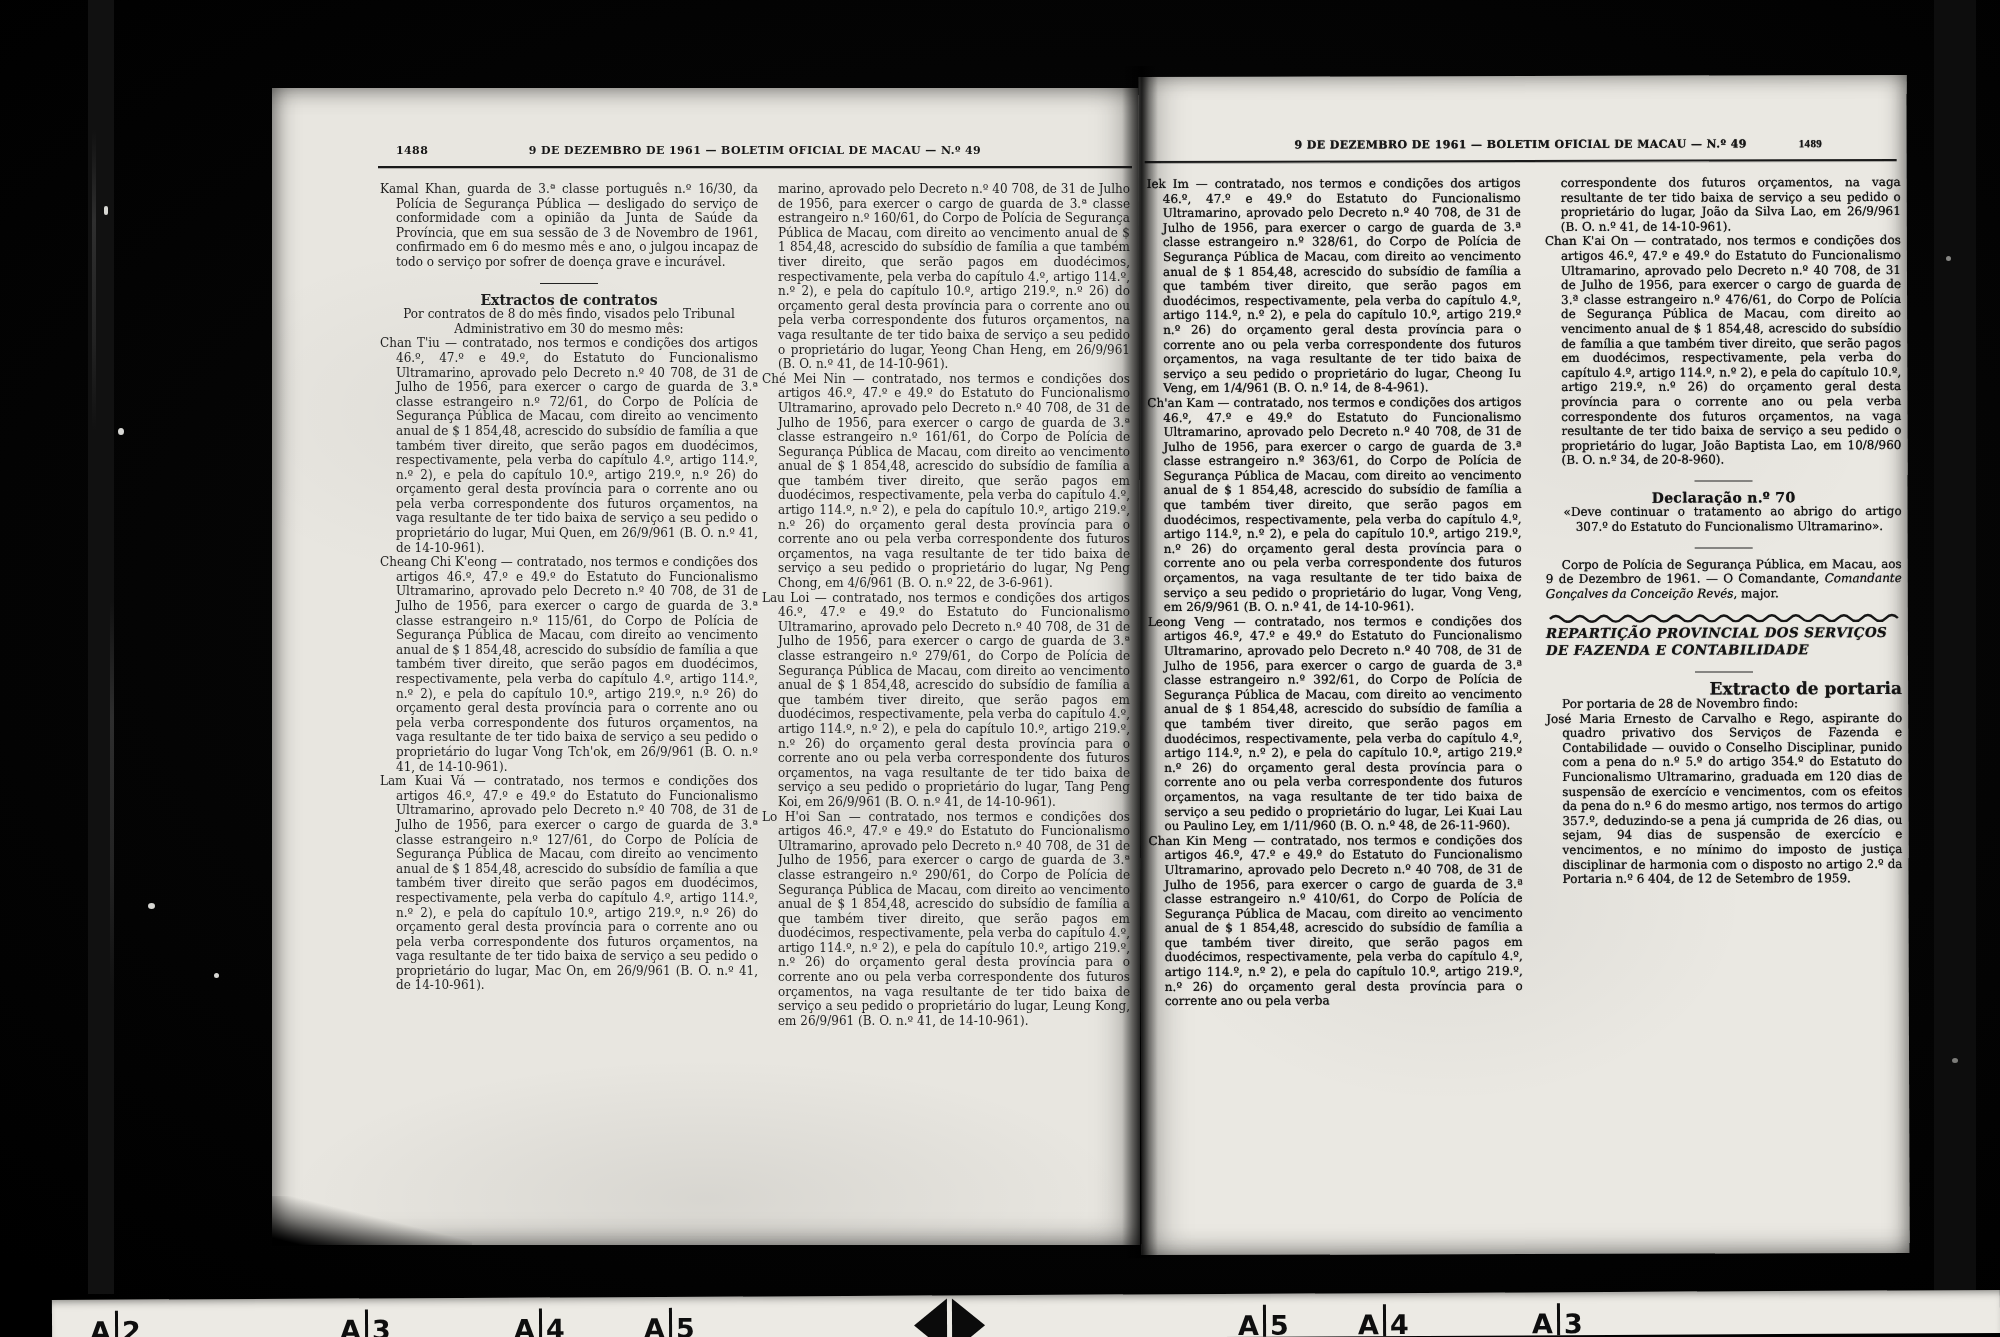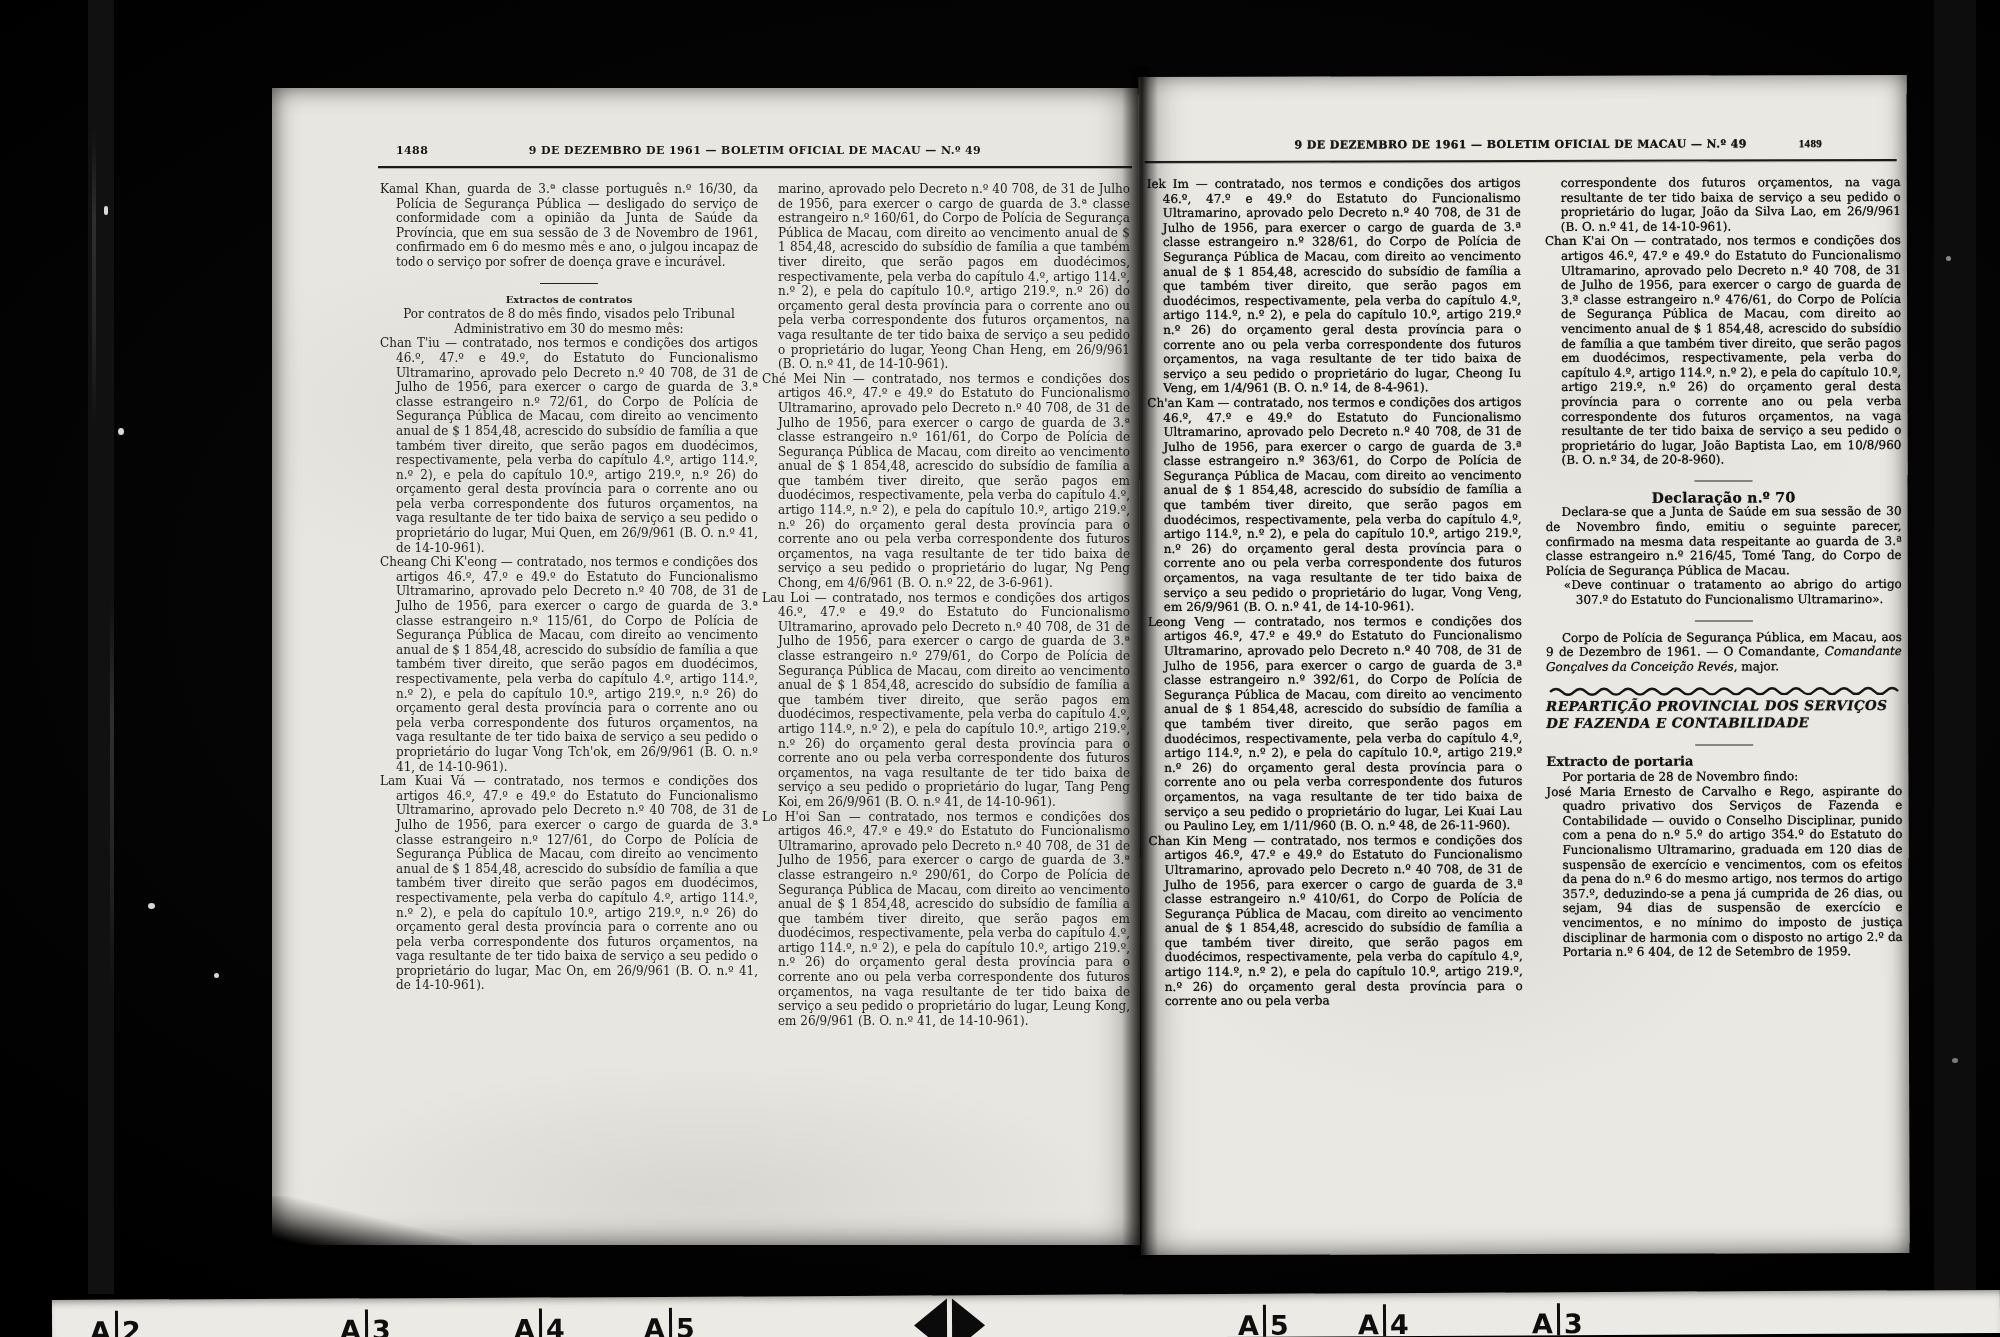--- a/index.html
+++ b/index.html
@@ -40,25 +40,25 @@
     font-weight:bold;font-size:11px;letter-spacing:.4px;color:#171717;white-space:nowrap;}
   .head-rule{position:absolute;height:0;border-top:2px solid #1a1a1a;box-shadow:0 1px 0 rgba(0,0,0,.25);}
 
   
   .col{position:absolute;font-size:12px;line-height:14.6px;text-align:justify;}
   .col p{margin:0 0 0 0;}
   .entry{padding-left:16px;text-indent:-16px;margin-top:7px;}
   .cont{padding-left:16px;margin-top:0;}
   .indent{text-indent:16px;margin-top:7px;}
   .center-para{text-align:center;margin-top:8px;}
-  .sec-title{font-weight:bold;text-align:center;font-size:10px;margin-top:4px;}
+  .sec-title{font-weight:bold;text-align:center;font-size:14px;margin-top:4px;}
   .decl-title{font-weight:bold;text-align:center;font-size:14px;letter-spacing:.3px;margin-top:6px;}
   .dept-title{font-weight:bold;font-style:italic;text-align:left;font-size:13.5px;line-height:17px;
     letter-spacing:.4px;margin-top:14px;text-shadow:0 0 1px rgba(0,0,0,.75);}
-  .sub-title{font-weight:bold;text-align:left;font-size:13px;margin-top:10px;text-shadow:0 0 .8px rgba(0,0,0,.6);}
+  .sub-title{font-weight:bold;text-align:right;font-size:17px;margin-top:10px;text-shadow:0 0 .8px rgba(0,0,0,.6);}
   .quote{padding-left:30px;text-indent:-12px;margin-top:8px;}
   .sig .name{font-style:italic;}
   .hr-short{width:58px;border:0;border-top:1.6px solid #222;margin:13px auto 9px auto;}
   .wavy{display:block;margin:12px auto 2px auto;}
   .heavy{text-shadow:0 0 .7px rgba(0,0,0,.85);color:#141414;}
 
   
   .bottom-strip{position:absolute;left:52px;top:1294px;width:1948px;height:43px;background:#eceae4;
     transform:rotate(-.3deg);transform-origin:60% 50%;overflow:hidden;
     box-shadow:inset 0 6px 8px -5px rgba(0,0,0,.5);}
@@ -119,21 +119,20 @@
     <p class="entry">Ch'an Kam — contratado, nos termos e condições dos artigos 46.º, 47.º e 49.º do Estatuto do Funcionalismo Ultramarino, aprovado pelo Decreto n.º 40 708, de 31 de Julho de 1956, para exercer o cargo de guarda de 3.ª classe estrangeiro n.º 363/61, do Corpo de Polícia de Segurança Pública de Macau, com direito ao vencimento anual de $ 1 854,48, acrescido do subsídio de família a que também tiver direito, que serão pagos em duodécimos, respectivamente, pela verba do capítulo 4.º, artigo 114.º, n.º 2), e pela do capítulo 10.º, artigo 219.º, n.º 26) do orçamento geral desta província para o corrente ano ou pela verba correspondente dos futuros orçamentos, na vaga resultante de ter tido baixa de serviço a seu pedido o proprietário do lugar, Vong Veng, em 26/9/961 (B. O. n.º 41, de 14-10-961).</p>
     <p class="entry">Leong Veng — contratado, nos termos e condições dos artigos 46.º, 47.º e 49.º do Estatuto do Funcionalismo Ultramarino, aprovado pelo Decreto n.º 40 708, de 31 de Julho de 1956, para exercer o cargo de guarda de 3.ª classe estrangeiro n.º 392/61, do Corpo de Polícia de Segurança Pública de Macau, com direito ao vencimento anual de $ 1 854,48, acrescido do subsídio de família a que também tiver direito, que serão pagos em duodécimos, respectivamente, pela verba do capítulo 4.º, artigo 114.º, n.º 2), e pela do capítulo 10.º, artigo 219.º n.º 26) do orçamento geral desta província para o corrente ano ou pela verba correspondente dos futuros orçamentos, na vaga resultante de ter tido baixa de serviço a seu pedido o proprietário do lugar, Lei Kuai Lau ou Paulino Ley, em 1/11/960 (B. O. n.º 48, de 26-11-960).</p>
     <p class="entry">Chan Kin Meng — contratado, nos termos e condições dos artigos 46.º, 47.º e 49.º do Estatuto do Funcionalismo Ultramarino, aprovado pelo Decreto n.º 40 708, de 31 de Julho de 1956, para exercer o cargo de guarda de 3.ª classe estrangeiro n.º 410/61, do Corpo de Polícia de Segurança Pública de Macau, com direito ao vencimento anual de $ 1 854,48, acrescido do subsídio de família a que também tiver direito, que serão pagos em duodécimos, respectivamente, pela verba do capítulo 4.º, artigo 114.º, n.º 2), e pela do capítulo 10.º, artigo 219.º, n.º 26) do orçamento geral desta província para o corrente ano ou pela verba</p>
   </div>
 
   <div class="col" style="left:406px;top:100px;width:356px;">
     <p class="cont">correspondente dos futuros orçamentos, na vaga resultante de ter tido baixa de serviço a seu pedido o proprietário do lugar, João da Silva Lao, em 26/9/961 (B. O. n.º 41, de 14-10-961).</p>
     <p class="entry">Chan K'ai On — contratado, nos termos e condições dos artigos 46.º, 47.º e 49.º do Estatuto do Funcionalismo Ultramarino, aprovado pelo Decreto n.º 40 708, de 31 de Julho de 1956, para exercer o cargo de guarda de 3.ª classe estrangeiro n.º 476/61, do Corpo de Polícia de Segurança Pública de Macau, com direito ao vencimento anual de $ 1 854,48, acrescido do subsídio de família a que também tiver direito, que serão pagos em duodécimos, respectivamente, pela verba do capítulo 4.º, artigo 114.º, n.º 2), e pela do capítulo 10.º, artigo 219.º, n.º 26) do orçamento geral desta província para o corrente ano ou pela verba correspondente dos futuros orçamentos, na vaga resultante de ter tido baixa de serviço a seu pedido o proprietário do lugar, João Baptista Lao, em 10/8/960 (B. O. n.º 34, de 20-8-960).</p>
     <hr class="hr-short">
     <p class="decl-title">Declaração n.º 70</p>
-    <p class="indent">Declara-se que a Junta de Saúde em sua sessão de 30 de Novembro findo, emitiu o seguinte parecer, confirmado na mesma data respeitante ao guarda de 3.ª classe estrangeiro n.º 216/45, Tomé Tang, do Corpo de Polícia de Segurança Pública de Macau.</p>
     <p class="quote">«Deve continuar o tratamento ao abrigo do artigo 307.º do Estatuto do Funcionalismo Ultramarino».</p>
     <hr class="hr-short">
     <p class="indent sig"><span>Corpo de Polícia de Segurança Pública, em Macau, aos 9 de Dezembro de 1961. — O Comandante, </span><span class="name">Comandante Gonçalves da Conceição Revés</span><span>, major.</span></p>
     <svg class="wavy" width="352" height="10" viewBox="0 0 352 10">
       <path d="M2 6 q6 -6 12 0 t12 0 t12 0 t12 0 t12 0 t12 0 t12 0 t12 0 t12 0 t12 0 t12 0 t12 0 t12 0 t12 0 t12 0 t12 0 t12 0 t12 0 t12 0 t12 0 t12 0 t12 0 t12 0 t12 0 t12 0 t12 0 t12 0 t12 0 t12 0" fill="none" stroke="#161616" stroke-width="2.4"></path>
     </svg>
     <p class="dept-title">REPARTIÇÃO PROVINCIAL DOS SERVIÇOS DE FAZENDA E CONTABILIDADE</p>
     <hr class="hr-short">
     <p class="sub-title">Extracto de portaria</p>
     <p class="indent">Por portaria de 28 de Novembro findo:</p>

